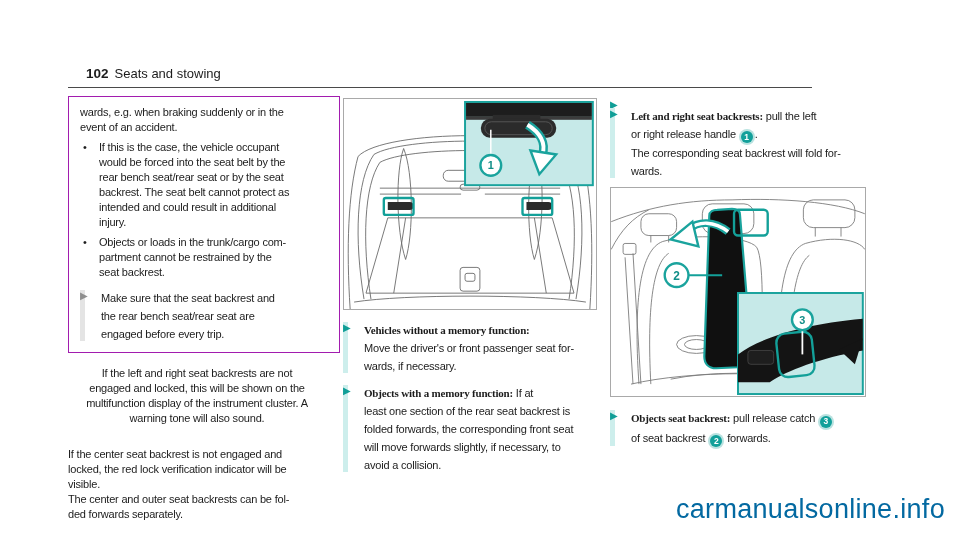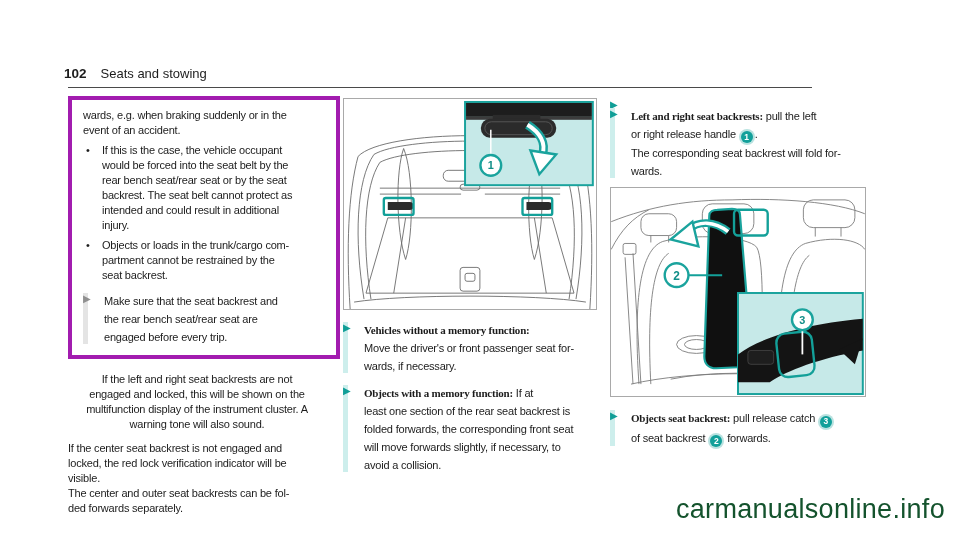--- a/index.html
+++ b/index.html
@@ -1,56 +1,56 @@
 <!DOCTYPE html>
 <html><head>
 <meta charset="utf-8">
 <style>
   * { margin:0; padding:0; box-sizing:border-box; }
   html,body { width:960px; height:533px; background:#fff; overflow:hidden; }
   body { position:relative; font-family:"Liberation Sans", sans-serif; color:#1c1c1c; }
 
-  .page-header { position:absolute; left:64px; top:66px; display:flex; align-items:baseline; gap:14px; font-size:13px; }
+  .page-header { position:absolute; left:86px; top:66px; display:flex; align-items:baseline; gap:6px; font-size:13px; }
   .page-number { font-weight:bold; font-size:13.5px; }
   .header-rule { position:absolute; left:68px; top:87px; width:744px; height:1px; background:#4a4a4a; }
 
   .col { position:absolute; }
   #col-left  { left:68px;  top:96px; width:258px; }
   #col-mid   { left:343px; top:98px; width:254px; }
   #col-right { left:610px; top:97px; width:258px; }
 
   .txt { font-size:11px; line-height:15px; letter-spacing:-0.2px; white-space:pre; }
   .txt b { font-weight:bold;font-family:Liberation Serif, serif; }
 
-  .warning-box { border:4px solid #a21caf; padding:8px 4px 10px 11px; width:272px; }
+  .warning-box { border:1px solid #a21caf; padding:8px 4px 10px 11px; width:272px; }
   .warn-intro { margin-bottom:5px; }
   .bullet-item { display:flex; margin:3px 0 5px 3px; }
   .bullet-dot { width:16px; flex:none; font-size:11px; line-height:15px; }
 
   .instr { position:relative; padding-left:21px; margin-top:9px; }
   .instr .bar { position:absolute; left:0; top:2px; bottom:1px; width:5px; background:#cdeeec; }
   .instr .arr { position:absolute; left:0; top:2px; width:12px; font-size:10px; line-height:11px; color:#0f9e97; }
   .instr.gray { margin-top:8px; }
   .instr.gray .bar { background:#e4e4e4; }
   .instr.gray .arr { color:#8f8f8f; }
 
   .para1 { margin-top:13px;text-align:center; }
-  .para2 { margin-top:9px; }
+  .para2 { margin-top:21px; }
 
   .badge { display:inline-flex; align-items:center; justify-content:center;
            width:12px; height:12px; border-radius:50%; background:#12a09a; color:#fff;
            font-size:8.5px; font-weight:bold; letter-spacing:0; line-height:1;
            box-shadow:0 0 0 2px #b9e2e0; vertical-align:-2px; margin:0 2px; white-space:normal; }
 
   .figure { border:1px solid #a9a9a9; background:#fff; display:block; }
   #fig1 { width:254px; height:212px; margin-bottom:10px; }
   #fig2 { width:256px; height:210px; margin-top:8px; }
   .instr.after-fig { margin-top:11px; }
 
-  .watermark { position:absolute; left:676px; top:494px; font-size:27px; color:#14532d; letter-spacing:0.3px; }
+  .watermark { position:absolute; left:676px; top:494px; font-size:27px; color:#0369a1; letter-spacing:0.3px; }
 </style>
 </head>
 <body>
 
 <div class="page-header">
   <span class="page-number">102</span>
   <span class="section-title">Seats and stowing</span>
 </div>
 <div class="header-rule"></div>
 

